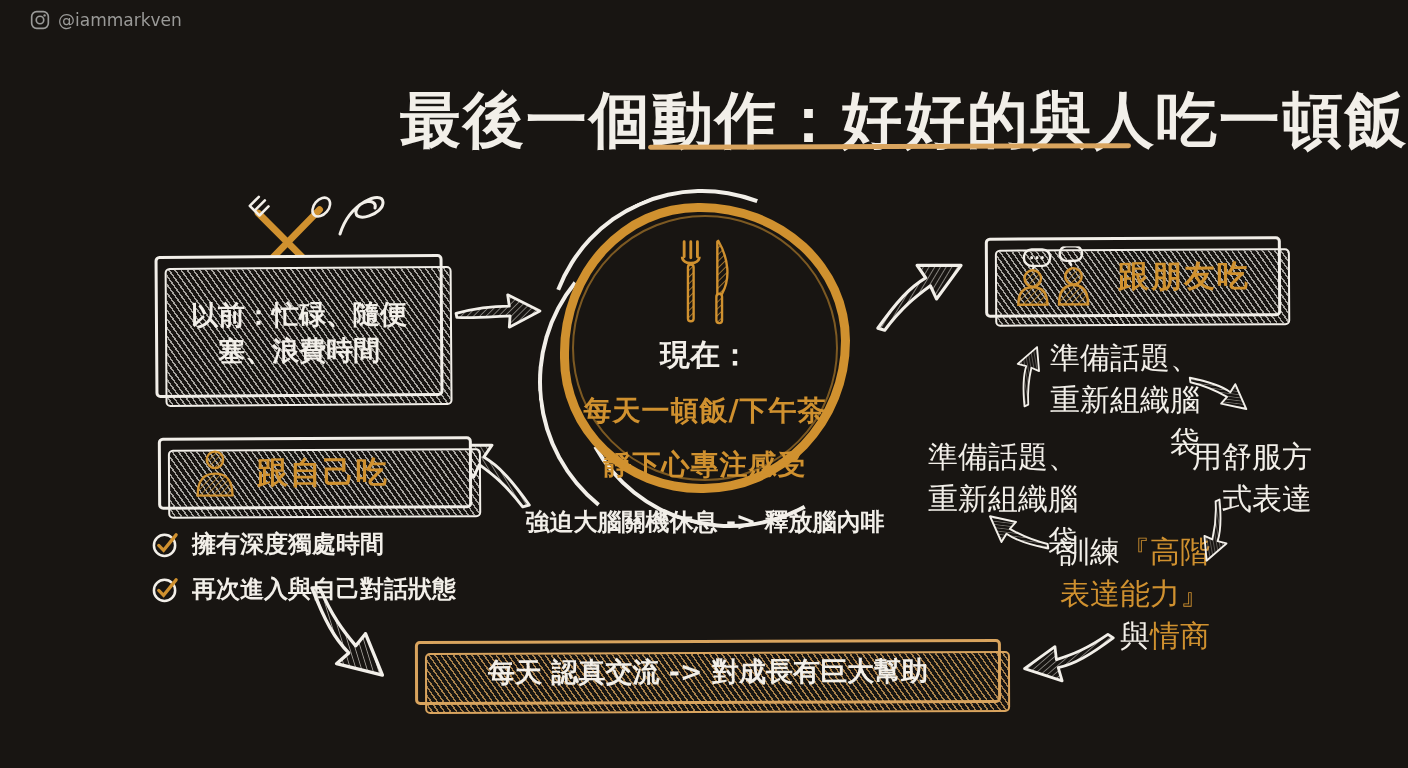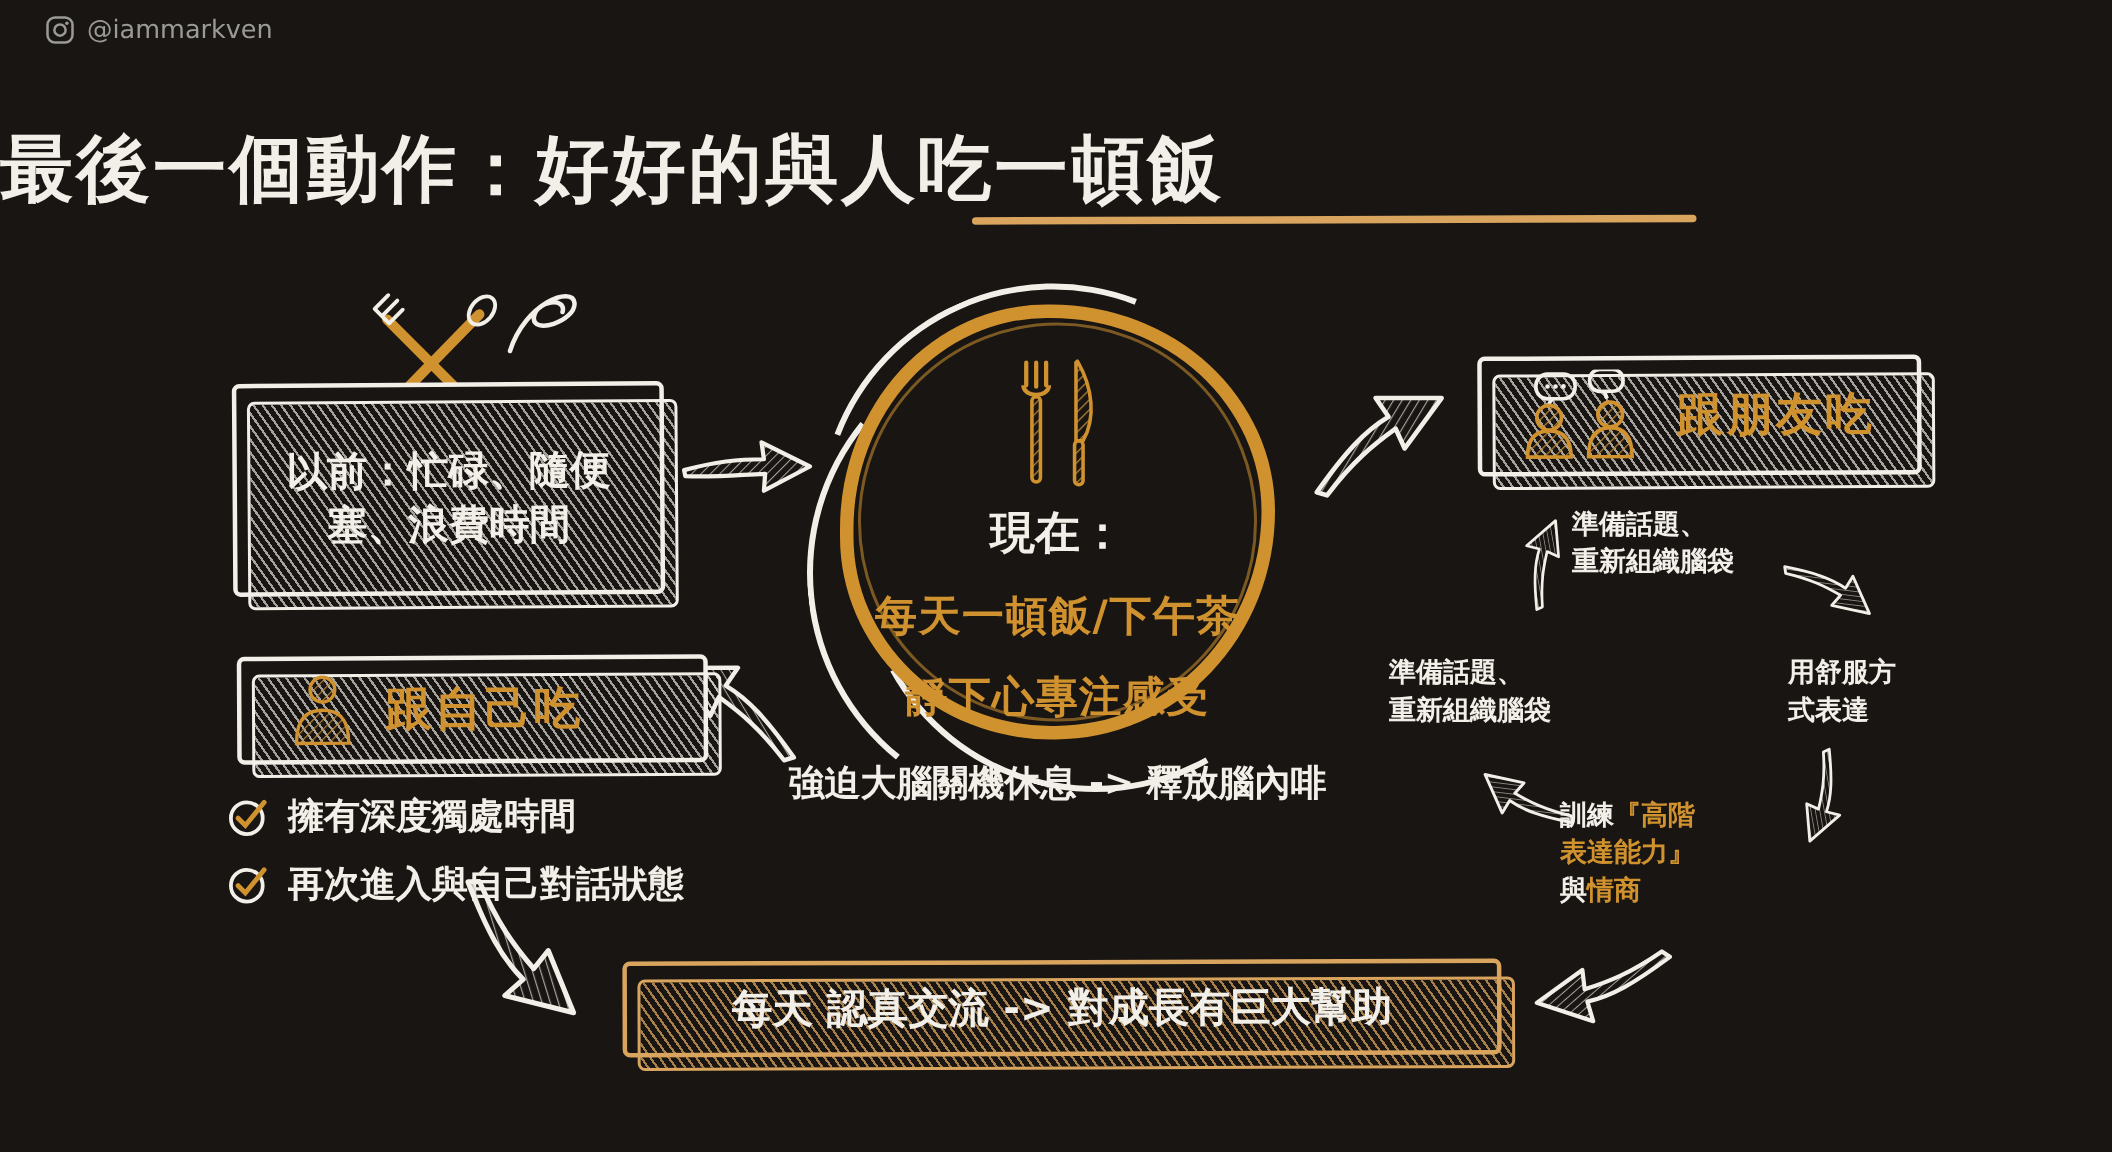--- a/index.html
+++ b/index.html
@@ -7,22 +7,22 @@
   }
   html,body{margin:0;padding:0;background:#000;}
   .stage{position:relative;width:1408px;height:768px;background:var(--bg);overflow:hidden;
          font-family:"DejaVu Sans","Liberation Sans",sans-serif;z-index:0;}
   .abs{position:absolute;}
 
   
   .handle{left:14px;top:10px;display:flex;align-items:center;gap:8px;color:var(--gray);font-size:17px;padding-left:16px;}
 
   
-  .title{left:0;top:80px;width:100%;text-align:left;color:var(--white);
-         font-size:49px;font-weight:700;letter-spacing:2px;}
+  .title{left:0;top:80px;width:100%;text-align:right;color:var(--white);
+         font-size:61px;font-weight:700;letter-spacing:2px;}
   .underline{left:648px;top:144px;width:483px;height:5px;background:var(--tan);
              border-radius:3px;transform:rotate(-.2deg);}
 
   
   .sketchbox{border:3px solid var(--white);border-radius:5px;background:var(--bg);}
   .sketchbox::after{content:"";position:absolute;left:7px;top:9px;right:-12px;bottom:-12px;
     border:2px solid var(--white);border-radius:5px;z-index:-1;
     background:repeating-linear-gradient(55deg,transparent 0 3.5px,rgba(242,239,233,.65) 3.5px 5px);}
   .sketchbox.tan{border-color:var(--tan);}
   .sketchbox.tan::after{border-color:var(--tan);
@@ -48,21 +48,21 @@
   .now-line{color:var(--orange);font-size:28px;font-weight:700;margin-top:16px;letter-spacing:1px;}
   .arc{border:4px solid transparent;border-radius:50%;}
   .arc1{left:546px;top:189px;width:304px;height:304px;border-top-color:var(--white);transform:rotate(-24deg);}
   .arc2{left:574px;top:216px;width:304px;height:304px;border-bottom-color:var(--white);transform:rotate(16deg);}
   .arc3{left:538px;top:222px;width:312px;height:312px;border-left-color:var(--white);transform:rotate(-6deg);}
 
   .note{left:505px;top:506px;width:400px;text-align:center;color:var(--white);
         font-size:24px;font-weight:600;}
 
   
-  .cyc{text-align:left;color:var(--white);font-size:18px;font-weight:700;line-height:1.4;}
+  .cyc{text-align:right;color:var(--white);font-size:30px;font-weight:400;line-height:1.4;}
   .cyc-top{left:1048px;top:337px;width:152px;}
   .cyc-right{left:1192px;top:436px;width:120px;}
   .cyc-left{left:926px;top:436px;width:152px;}
   .cyc-bottom{left:1040px;top:531px;width:170px;}
   .o{color:var(--orange);}
 
   
   .checks{left:152px;top:528px;display:flex;flex-direction:column;gap:13px;}
   .chk-row{display:flex;align-items:center;gap:13px;}
   .chk-row .txt{color:var(--white);font-size:24px;font-weight:600;}

